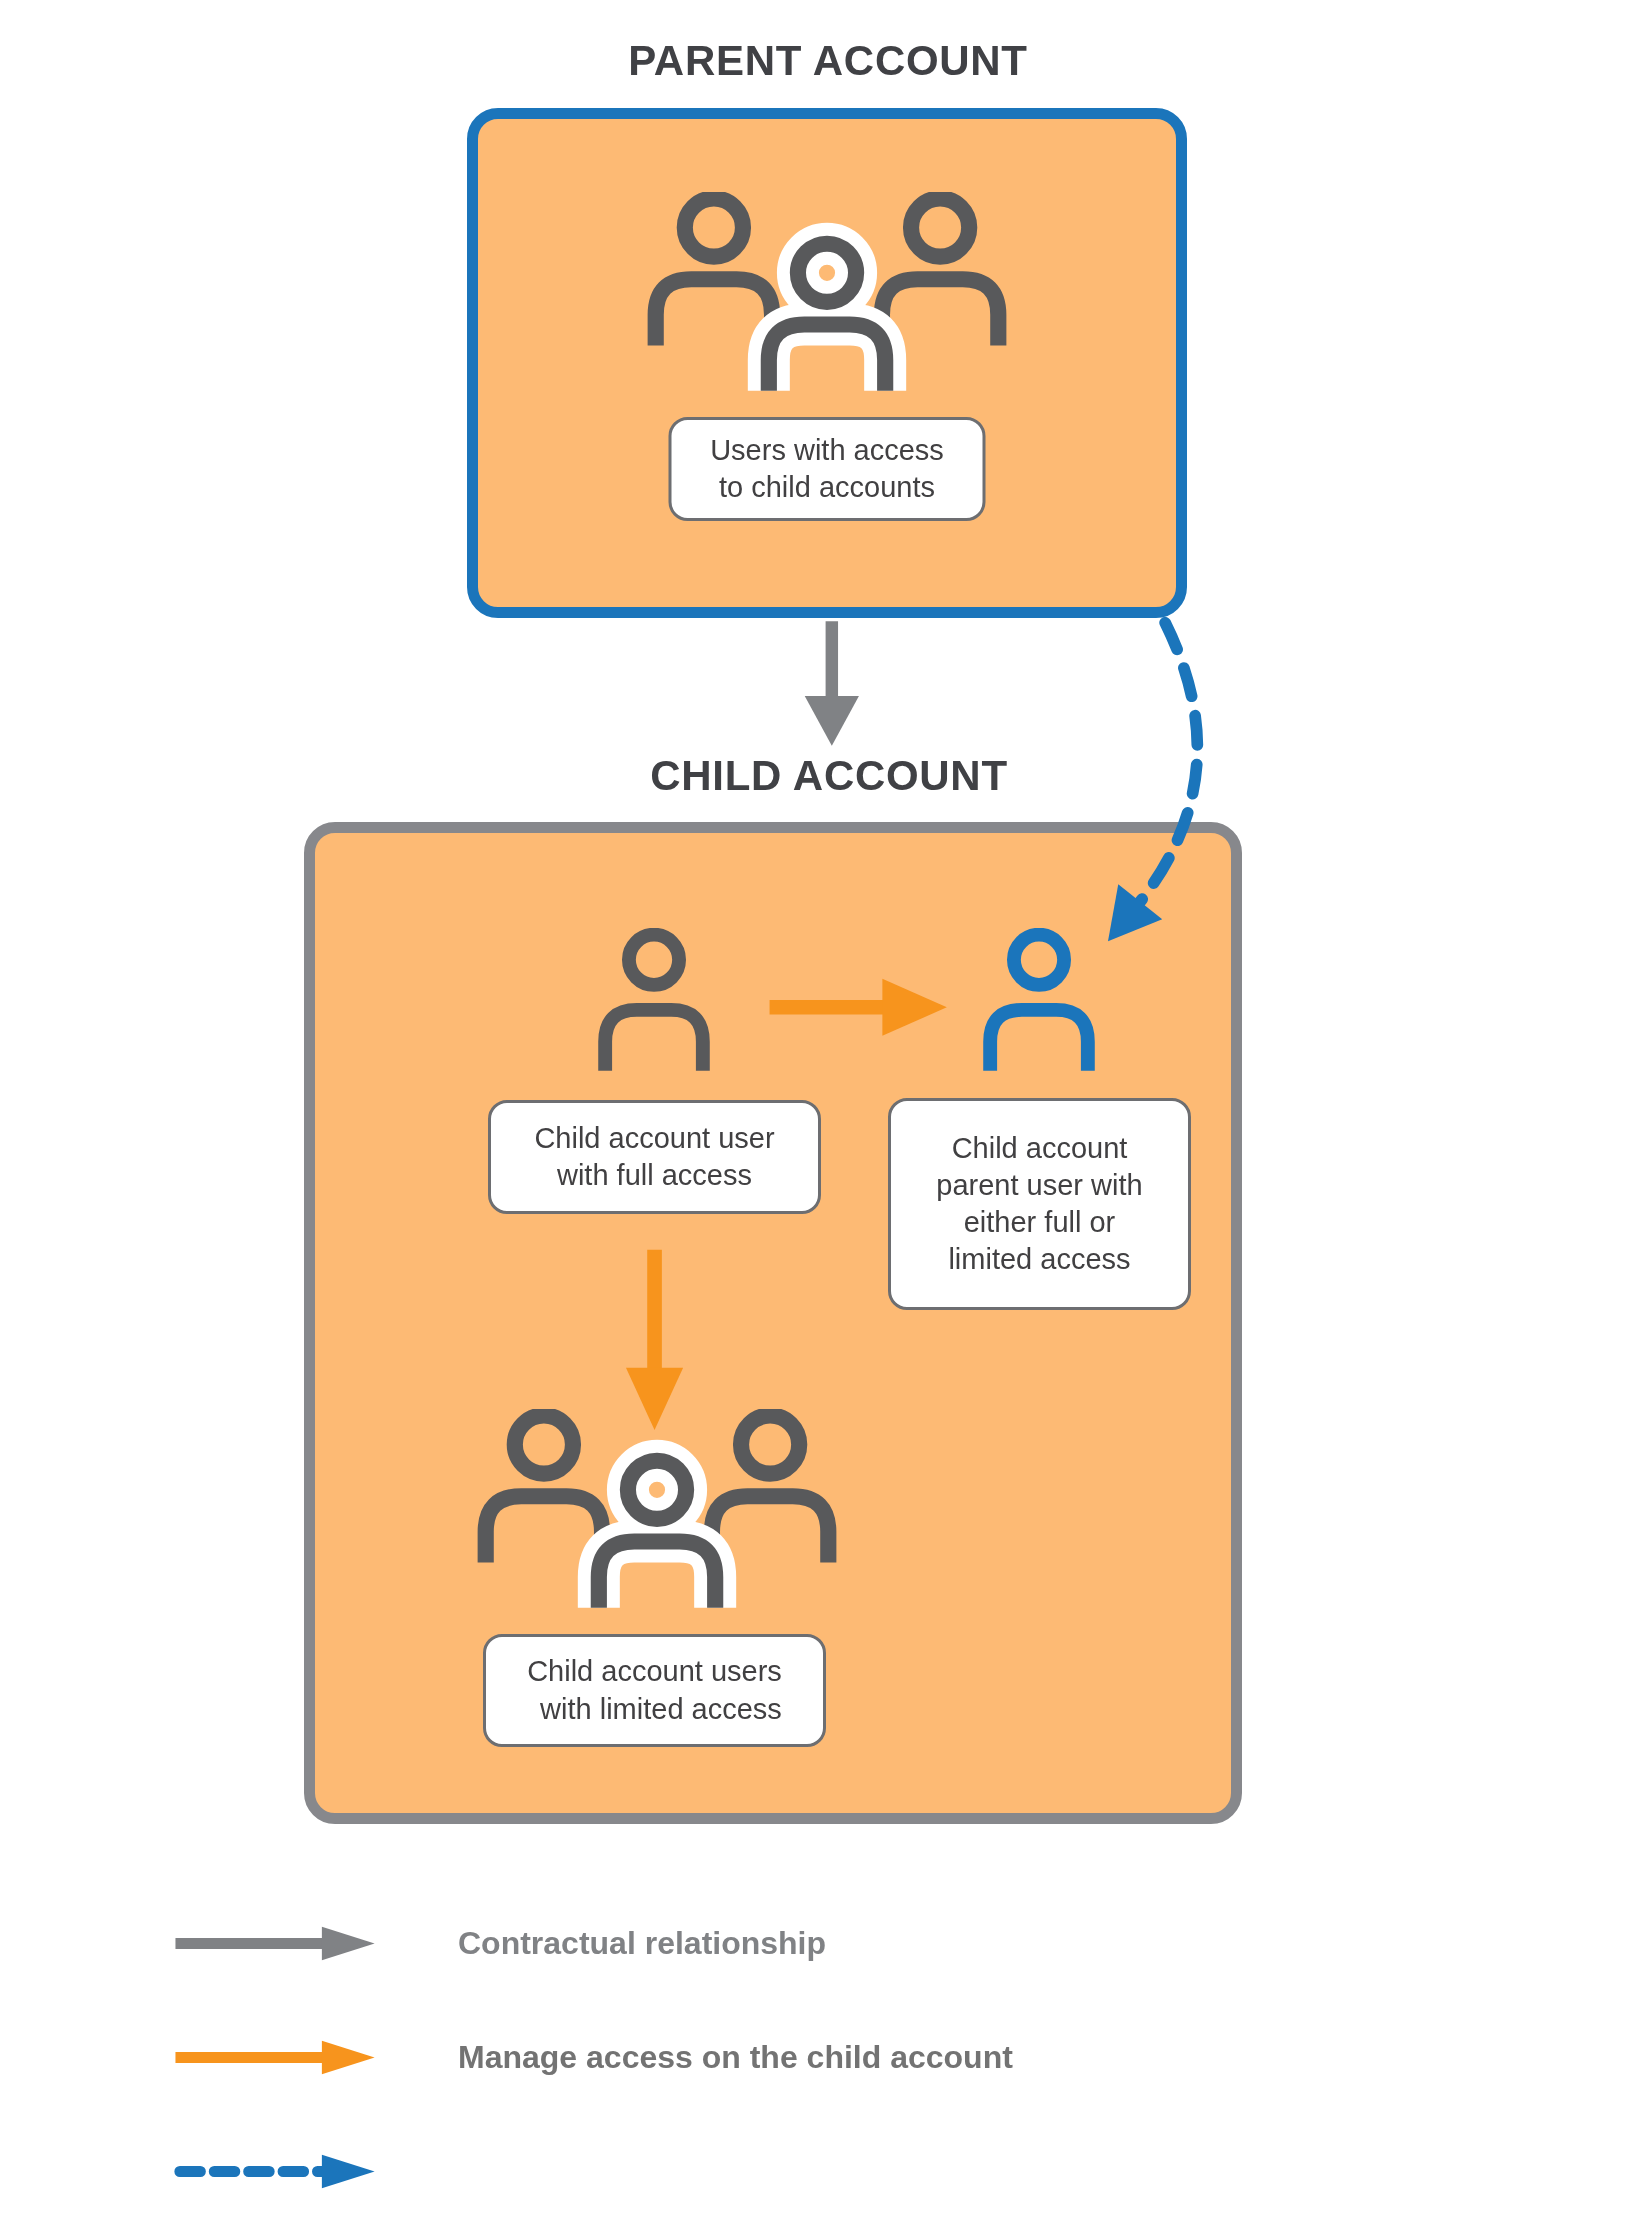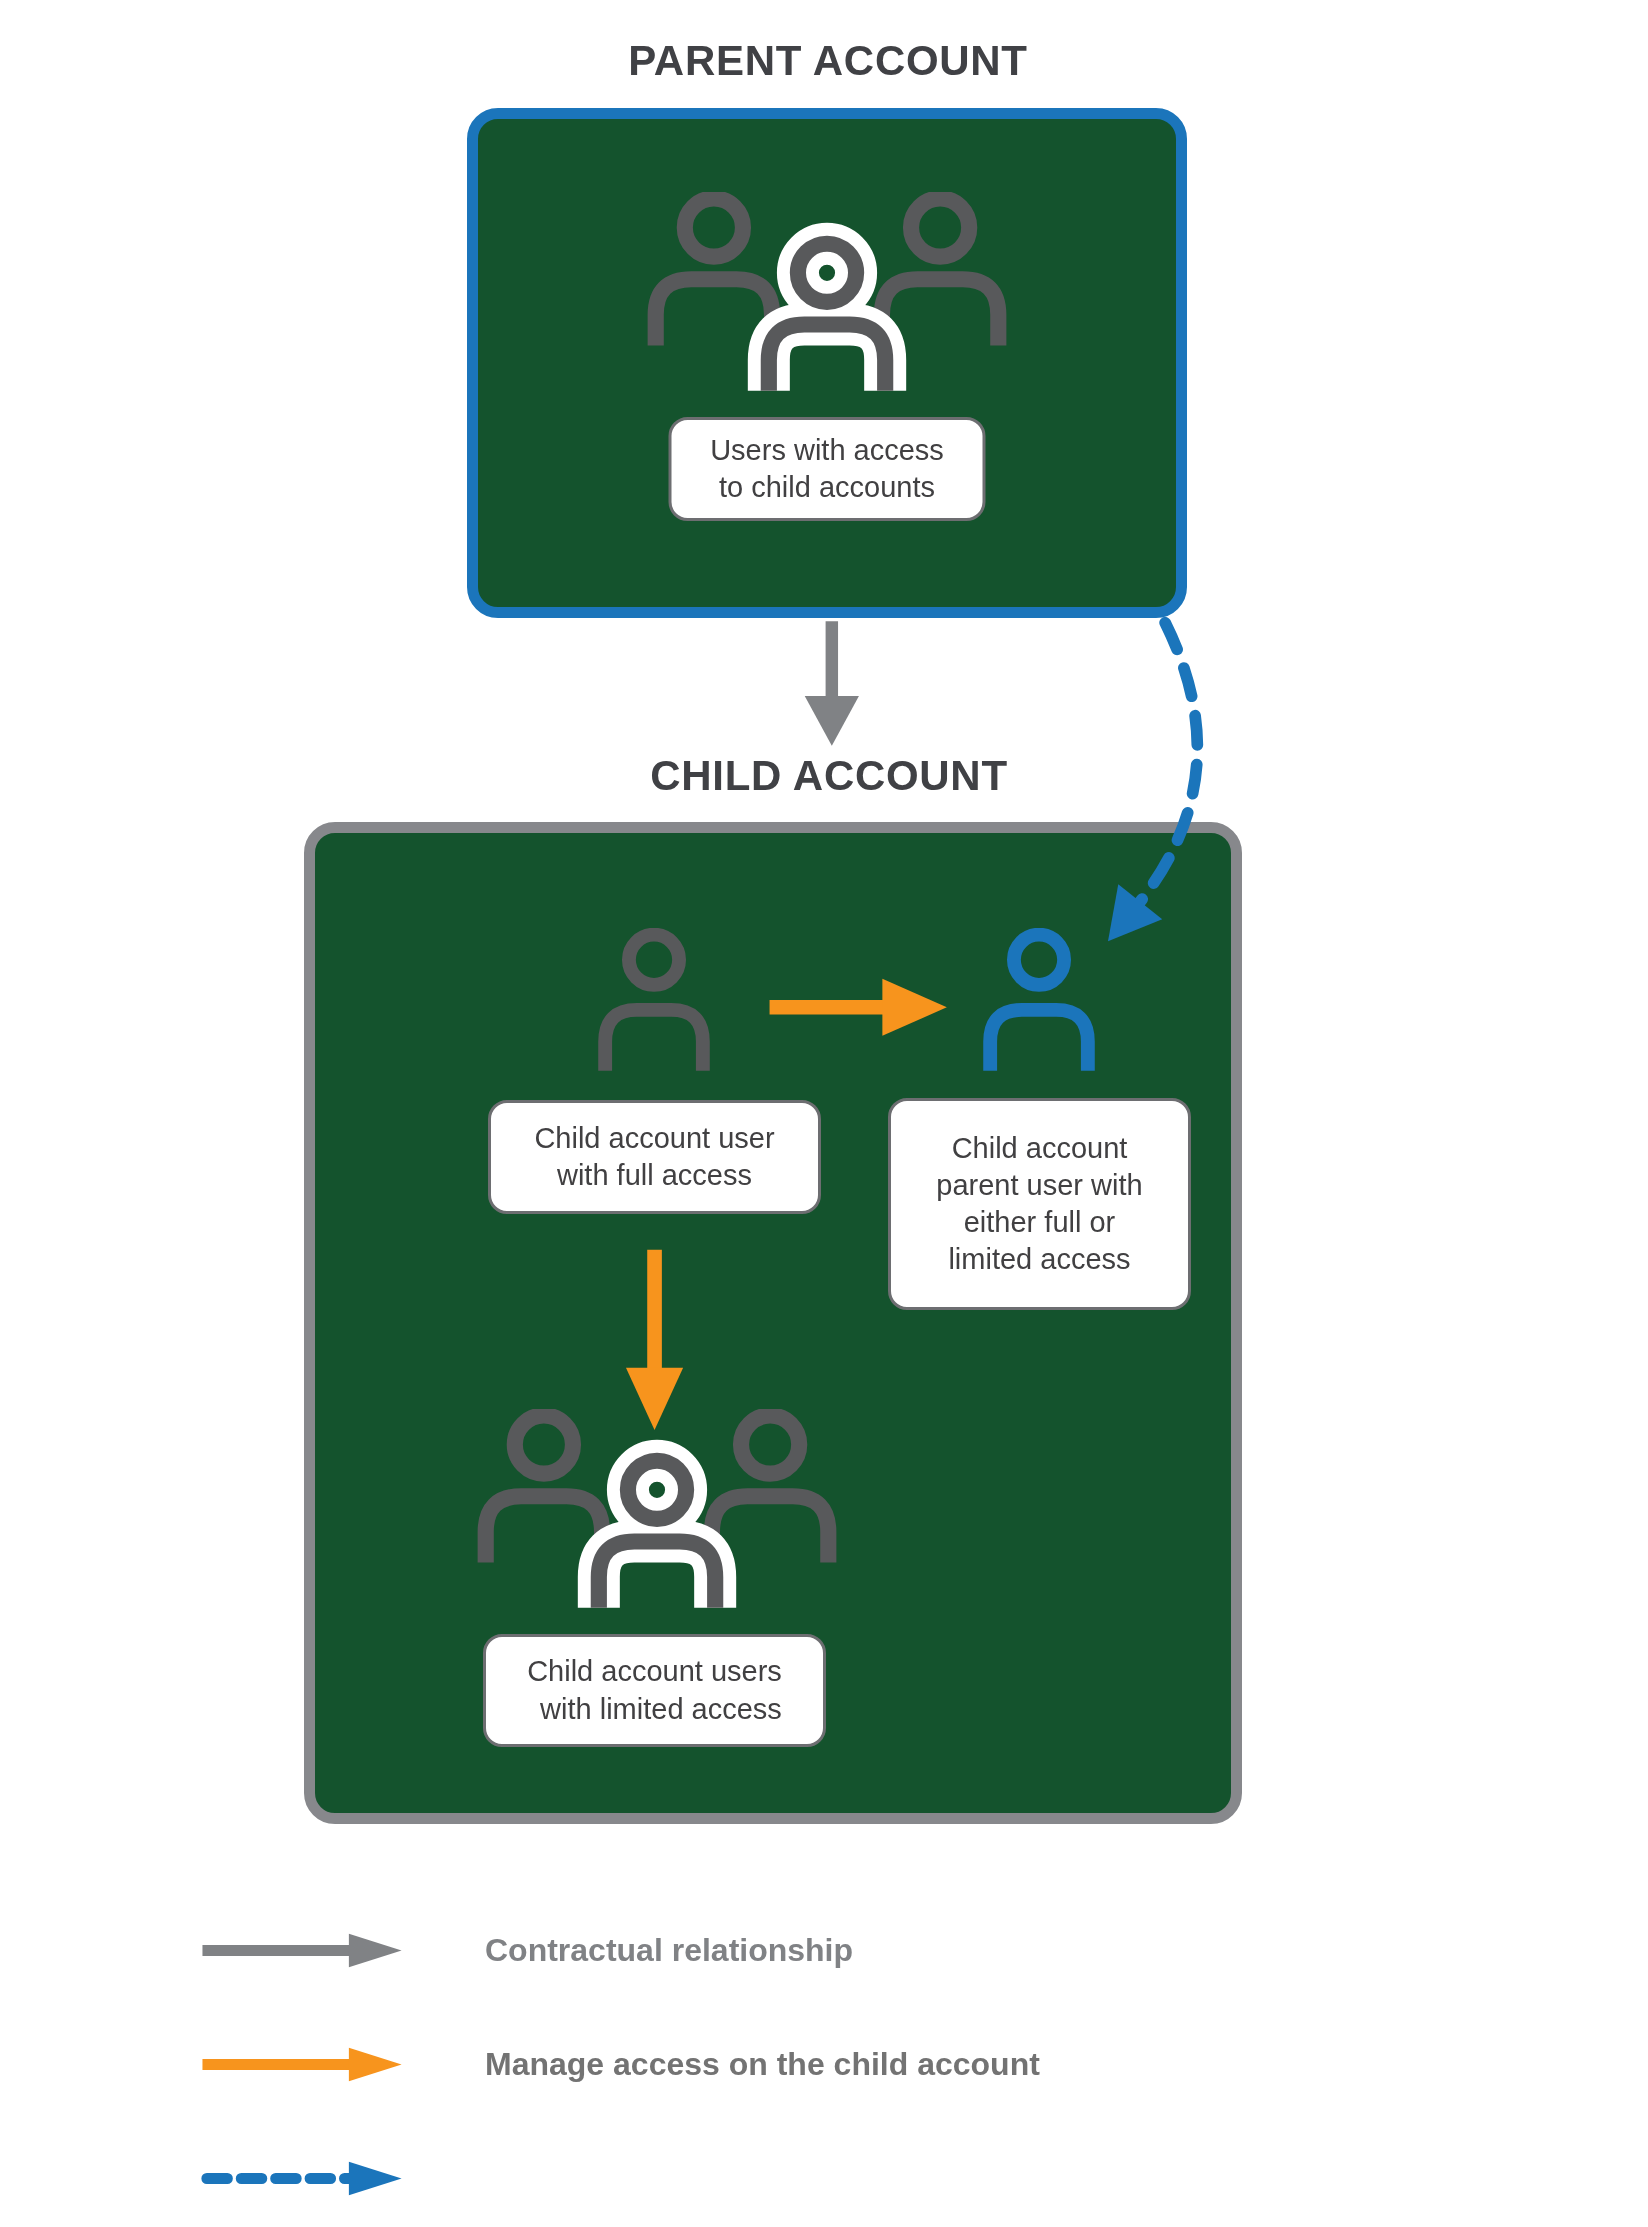--- a/index.html
+++ b/index.html
@@ -6,38 +6,38 @@
   html,body { background:#ffffff; }
   body { font-family:"Liberation Sans", sans-serif; color:#414042; }
   #canvas { position:relative; width:1649px; height:2227px; background:#ffffff; overflow:hidden; }
 
   .title {
     position:absolute; transform:translateX(-50%);
     font-weight:bold; font-size:42px; letter-spacing:0.7px;
     color:#404145; white-space:nowrap;
   }
 
-  .account-box { position:absolute; background:#14532d; border-radius:31px; }
+  .account-box { position:absolute; background:#fdba74; border-radius:31px; }
   .parent-box { left:467px; top:108px; width:720px; height:510px; border:11px solid #1b75bb; }
   .child-box  { left:304px; top:822px; width:938px; height:1002px; border:11px solid #87888c; }
 
   .label-box {
     position:absolute; background:#ffffff;
     border:3.7px solid #6d6e71; border-radius:19px;
     display:flex; align-items:center; justify-content:center;
     text-align:center; font-size:29px; line-height:1.28;
     color:#414042; white-space:pre-line; padding:8.8px;
   }
 
   .icon { position:absolute; }
   .centered-x { left:50%; transform:translateX(-50%); }
 
   #arrows { position:absolute; left:0; top:0; width:1649px; height:2227px; pointer-events:none; }
 
-  .legend-row { position:absolute; left:201px; height:51px; display:flex; align-items:center; }
+  .legend-row { position:absolute; left:174px; height:51px; display:flex; }
   .legend-row svg { margin-right:79px; flex:0 0 auto; }
   .legend-label { font-size:32px; font-weight:bold; white-space:nowrap; }
   .legend-gray   .legend-label { color:#808285; }
   .legend-orange .legend-label { color:#737373; }
   .legend-blue   .legend-label { color:#1b75bb; }
 </style>
 </head>
 <body>
 
 <div id="canvas">

